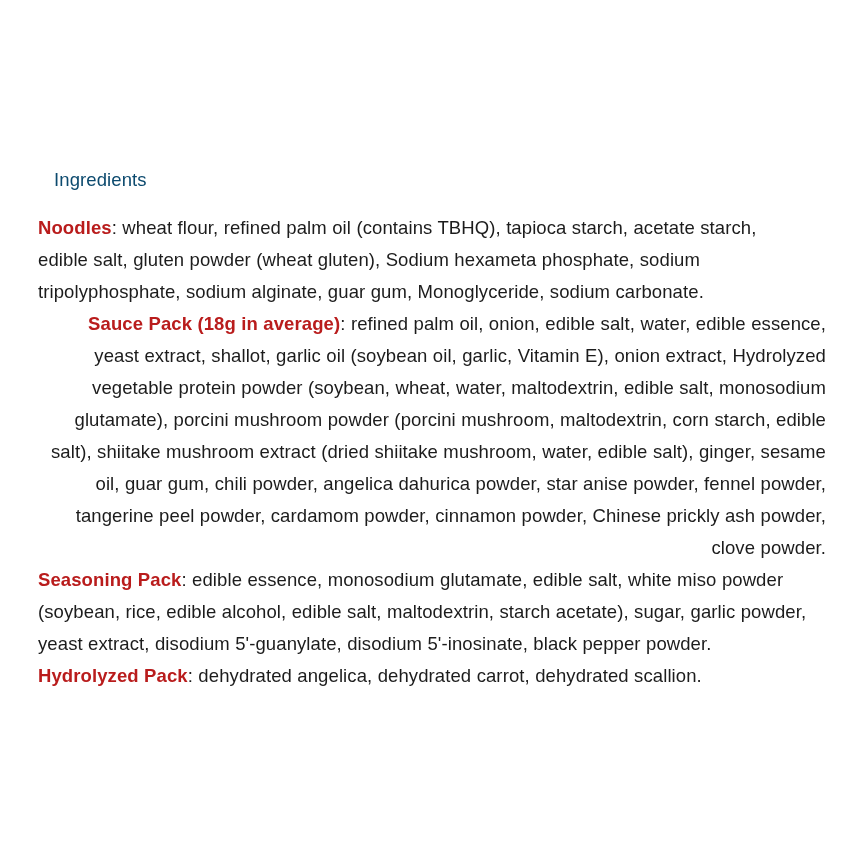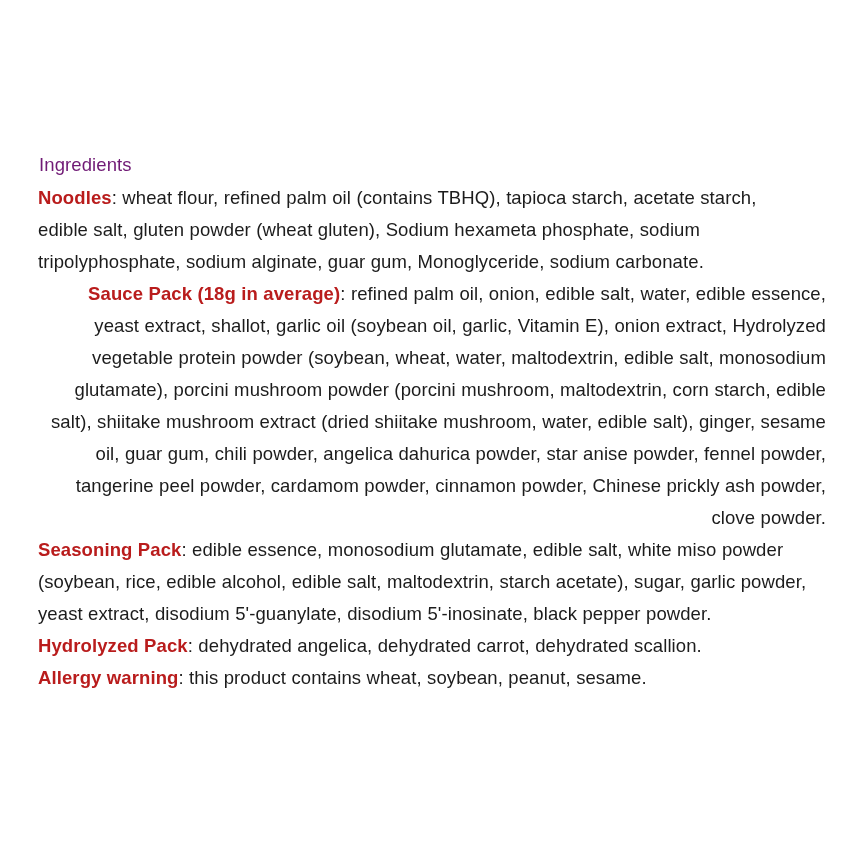--- a/index.html
+++ b/index.html
@@ -21,23 +21,23 @@
     position: absolute;
     left: 38px;
     top: 148px;
     width: 790px;
   }
 
   .heading {
     font-size: 18.5px;
     font-weight: 400;
     line-height: 32px;
-    color: #701a75;
+    color: #0c4a6e;
     letter-spacing: 0.1px;
-    margin: 1px;
+    margin: 16px;
     padding: 0;
   }
 
   .para {
     font-size: 18.5px;
     font-weight: 400;
     line-height: 32px;
     color: #1c1c1c;
     letter-spacing: 0.1px;
     margin: 0;
@@ -66,15 +66,14 @@
   <p class="heading">Ingredients</p>
 
   <p class="para w-noodles"><span class="label">Noodles</span><span>: </span><span>wheat flour, refined palm oil (contains TBHQ), tapioca starch, acetate starch, edible salt, gluten powder (wheat gluten), Sodium hexameta phosphate, sodium tripolyphosphate, sodium alginate, guar gum, Monoglyceride, sodium carbonate.</span></p>
 
   <p class="para w-sauce"><span class="label">Sauce Pack (18g in average)</span><span>: </span><span>refined palm oil, onion, edible salt, water, edible essence, yeast extract, shallot, garlic oil (soybean oil, garlic, Vitamin E), onion extract, Hydrolyzed vegetable protein powder (soybean, wheat, water, maltodextrin, edible salt, monosodium glutamate), porcini mushroom powder (porcini mushroom, maltodextrin, corn starch, edible salt), shiitake mushroom extract (dried shiitake mushroom, water, edible salt), ginger, sesame oil, guar gum, chili powder, angelica dahurica powder, star anise powder, fennel powder, tangerine peel powder, cardamom powder, cinnamon powder, Chinese prickly ash powder, clove powder.</span></p>
 
   <p class="para w-seasoning"><span class="label">Seasoning Pack</span><span>: </span><span>edible essence, monosodium glutamate, edible salt, white miso powder (soybean, rice, edible alcohol, edible salt, maltodextrin, starch acetate), sugar, garlic powder, yeast extract, disodium 5'-guanylate, disodium 5'-inosinate, black pepper powder.</span></p>
 
   <p class="para w-veg"><span class="label">Hydrolyzed Pack</span><span>: </span><span>dehydrated angelica, dehydrated carrot, dehydrated scallion.</span></p>
 
-  <p class="para w-allergy"><span class="label">Allergy warning</span><span>: </span><span>this product contains wheat, soybean, peanut, sesame.</span></p>
 
 </div>
 
 </body></html>

